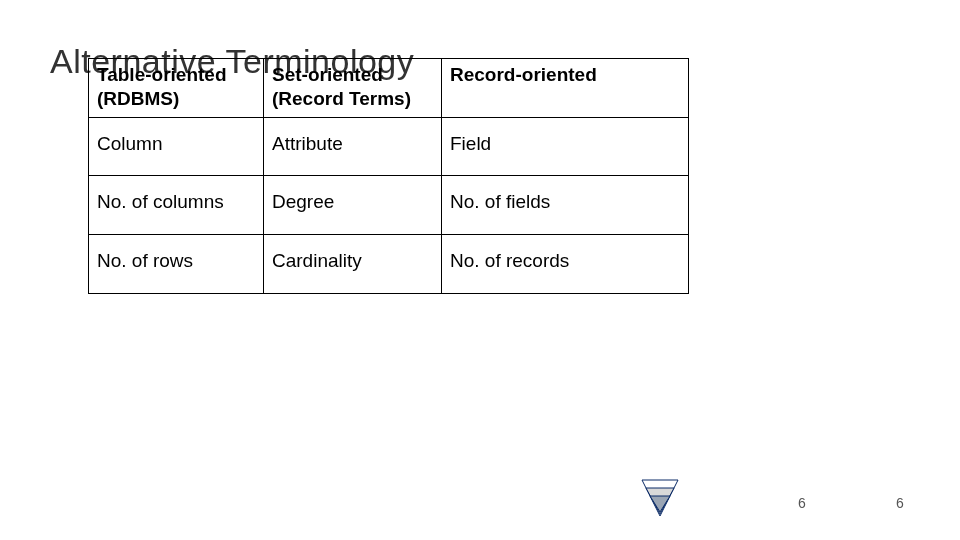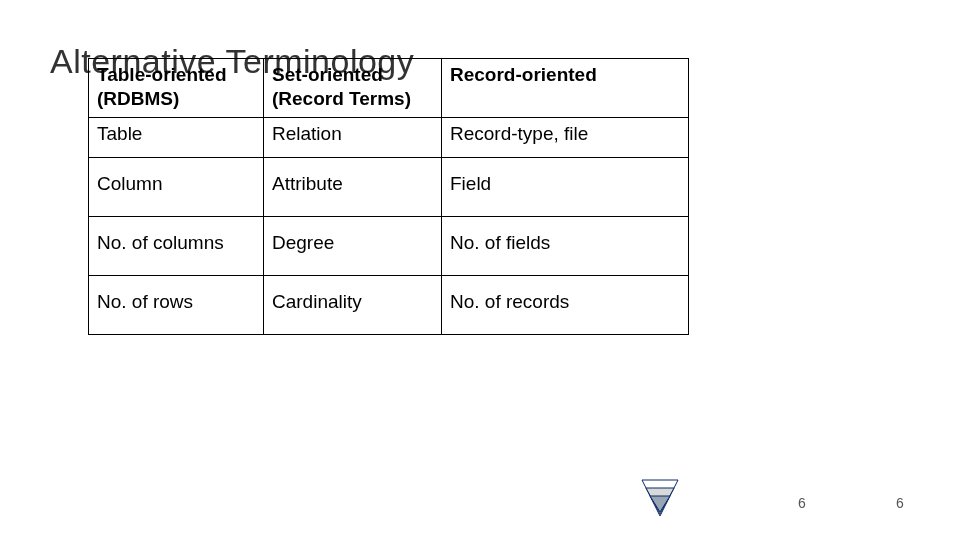--- a/index.html
+++ b/index.html
@@ -80,25 +80,20 @@
     <col class="c1">
       <col class="c2">
       <col class="c3">
   </colgroup>
   <tbody>
       <tr class="hdr">
     <td>Table-oriented (RDBMS)</td>
     <td>Set-oriented (Record Terms)</td>
     <td>Record-oriented</td>
   </tr>
-  <tr class="r2">
-    <td>Table</td>
-    <td>Relation</td>
-    <td>Record-type, file</td>
-  </tr>
   <tr>
     <td>Column</td>
     <td>Attribute</td>
     <td>Field</td>
   </tr>
   <tr>
     <td>No. of columns</td>
     <td>Degree</td>
     <td>No. of fields</td>
   </tr>

